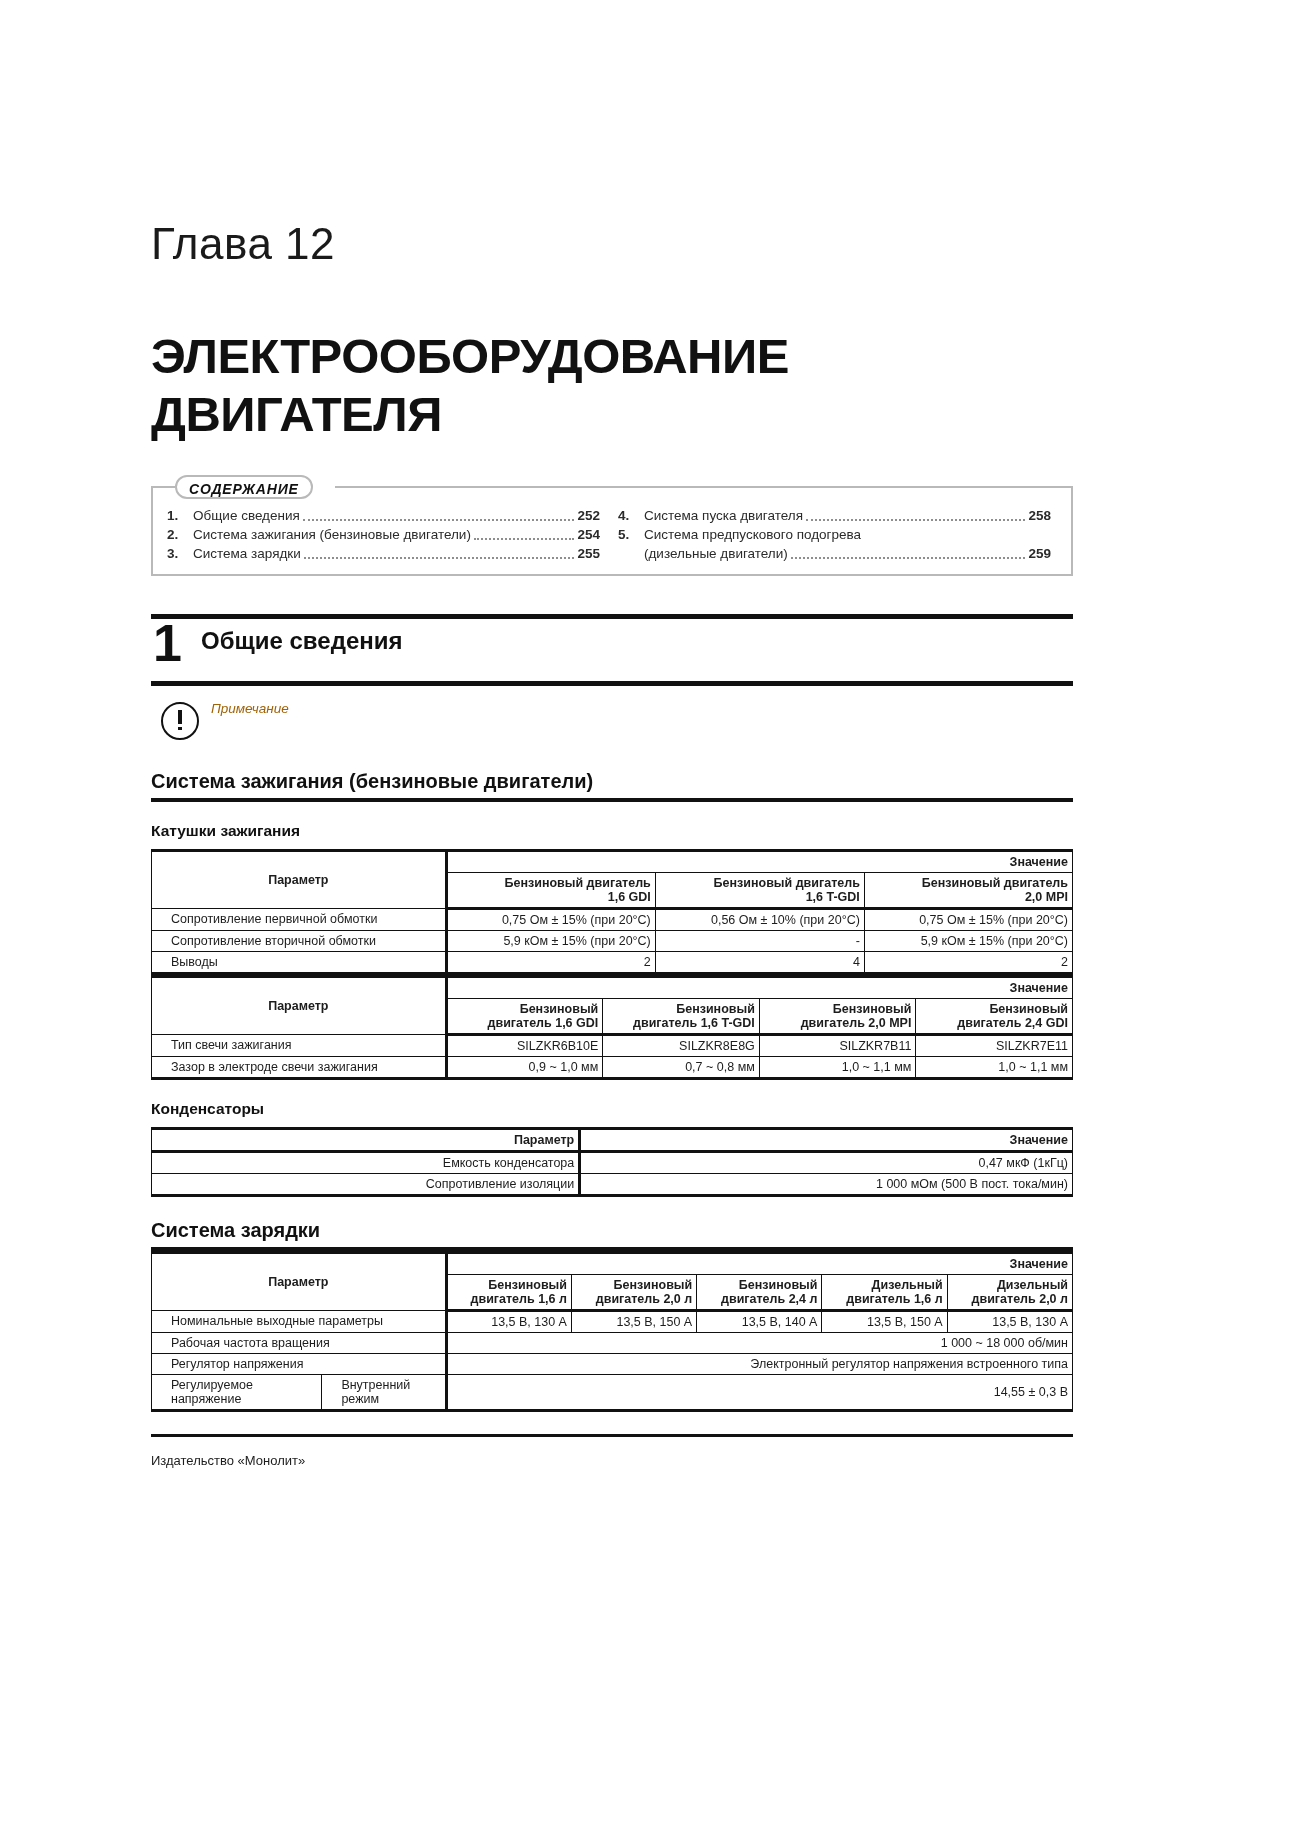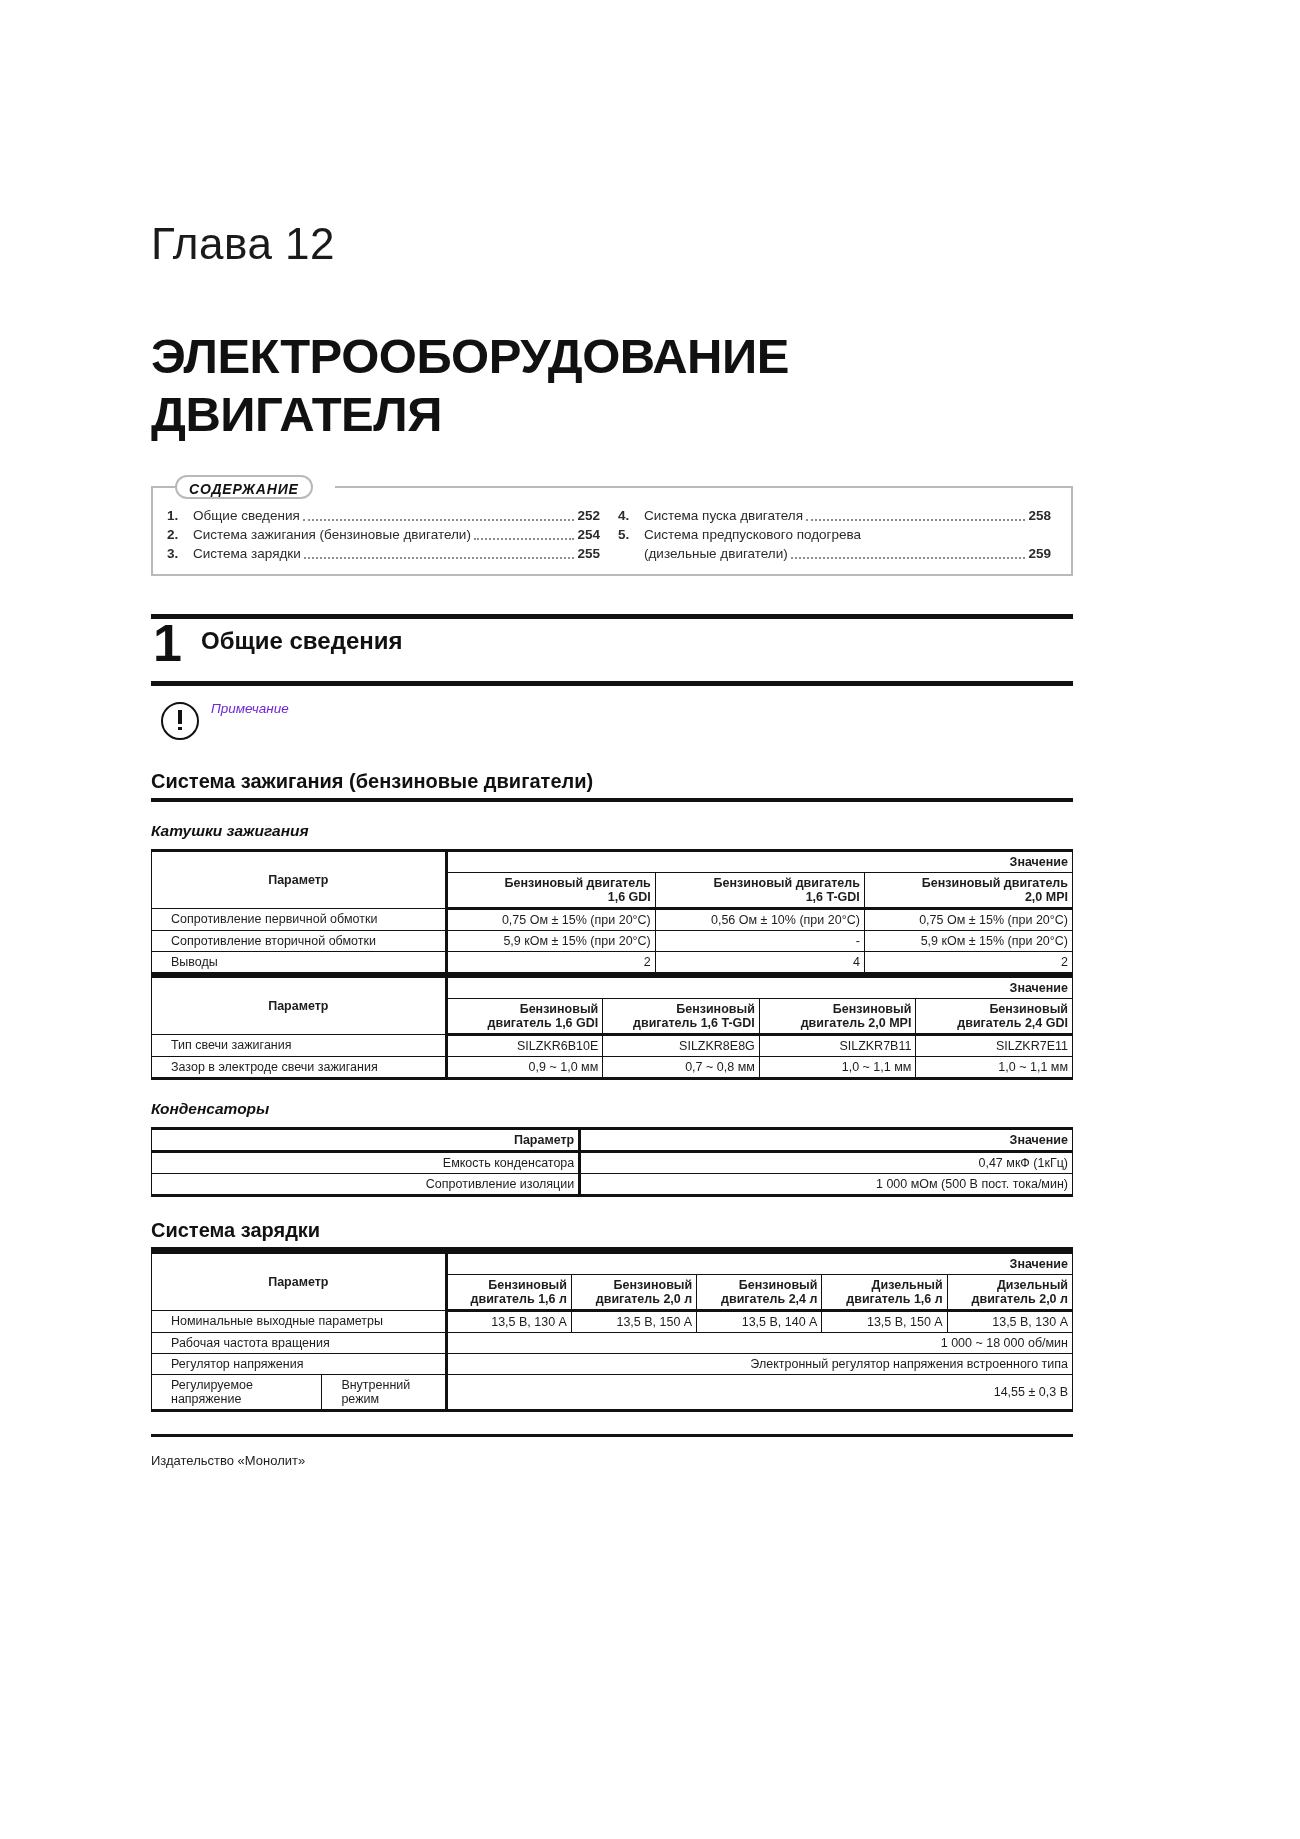--- a/index.html
+++ b/index.html
@@ -176,35 +176,34 @@
     background: #111;
   }
   .note-icon:after {
     content: "";
     position: absolute;
     left: 50%; top: 23px;
     margin-left: -1.8px;
     width: 3.6px; height: 3.6px;
     background: #111;
   }
-  .note-text { font-style: italic; font-size: 13.5px; line-height: 18px; color: #6d28d9; }
+  .note-text { font-style: italic; font-size: 13.5px; line-height: 18px; color: #a16207; }
   .note-title { font-style: italic; }
 
   
   h2.block-head {
     font-size: 20px;
     font-weight: bold;
     margin: 22px 0 0 0;
     padding-bottom: 5px;
     border-bottom: 4px solid #111;
   }
   h3.sub-head {
     font-size: 15.5px;
     font-weight: bold;
-    font-style: italic;
     margin: 20px 0 9px 0;
   }
 
   
   table.spec {
     width: 100%;
     border-collapse: collapse;
     font-size: 12.5px;
     table-layout: fixed;
   }

